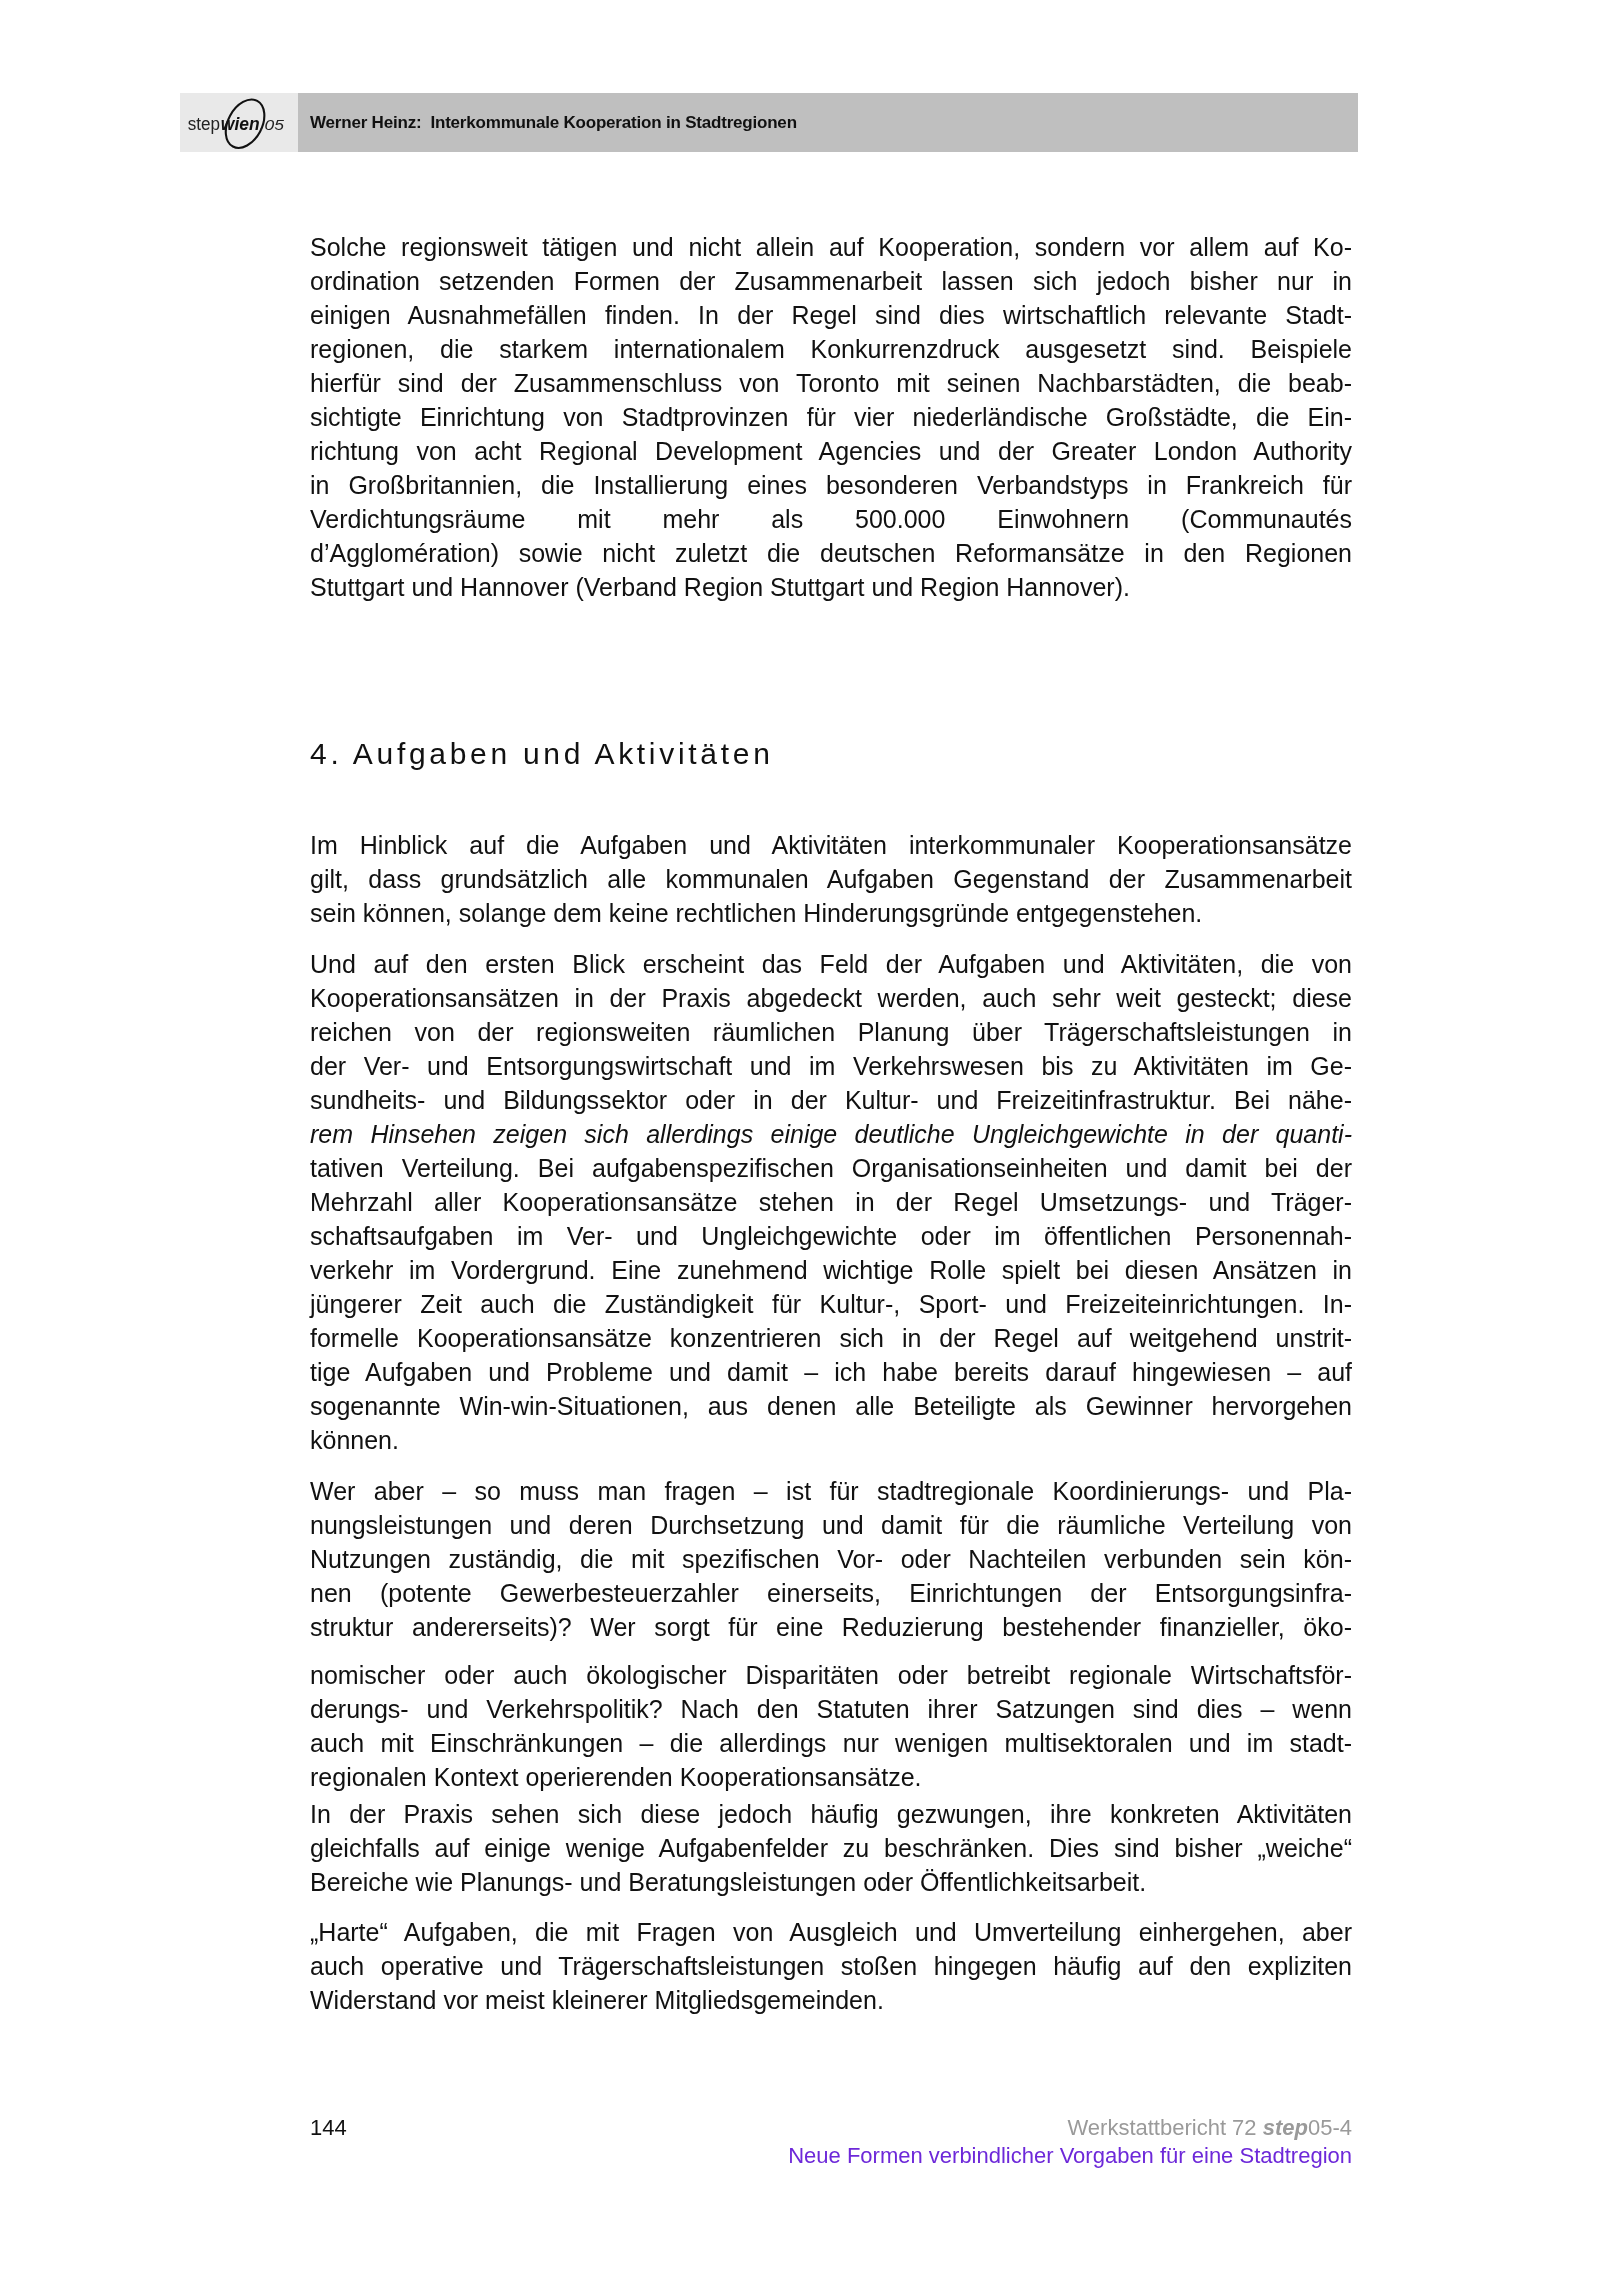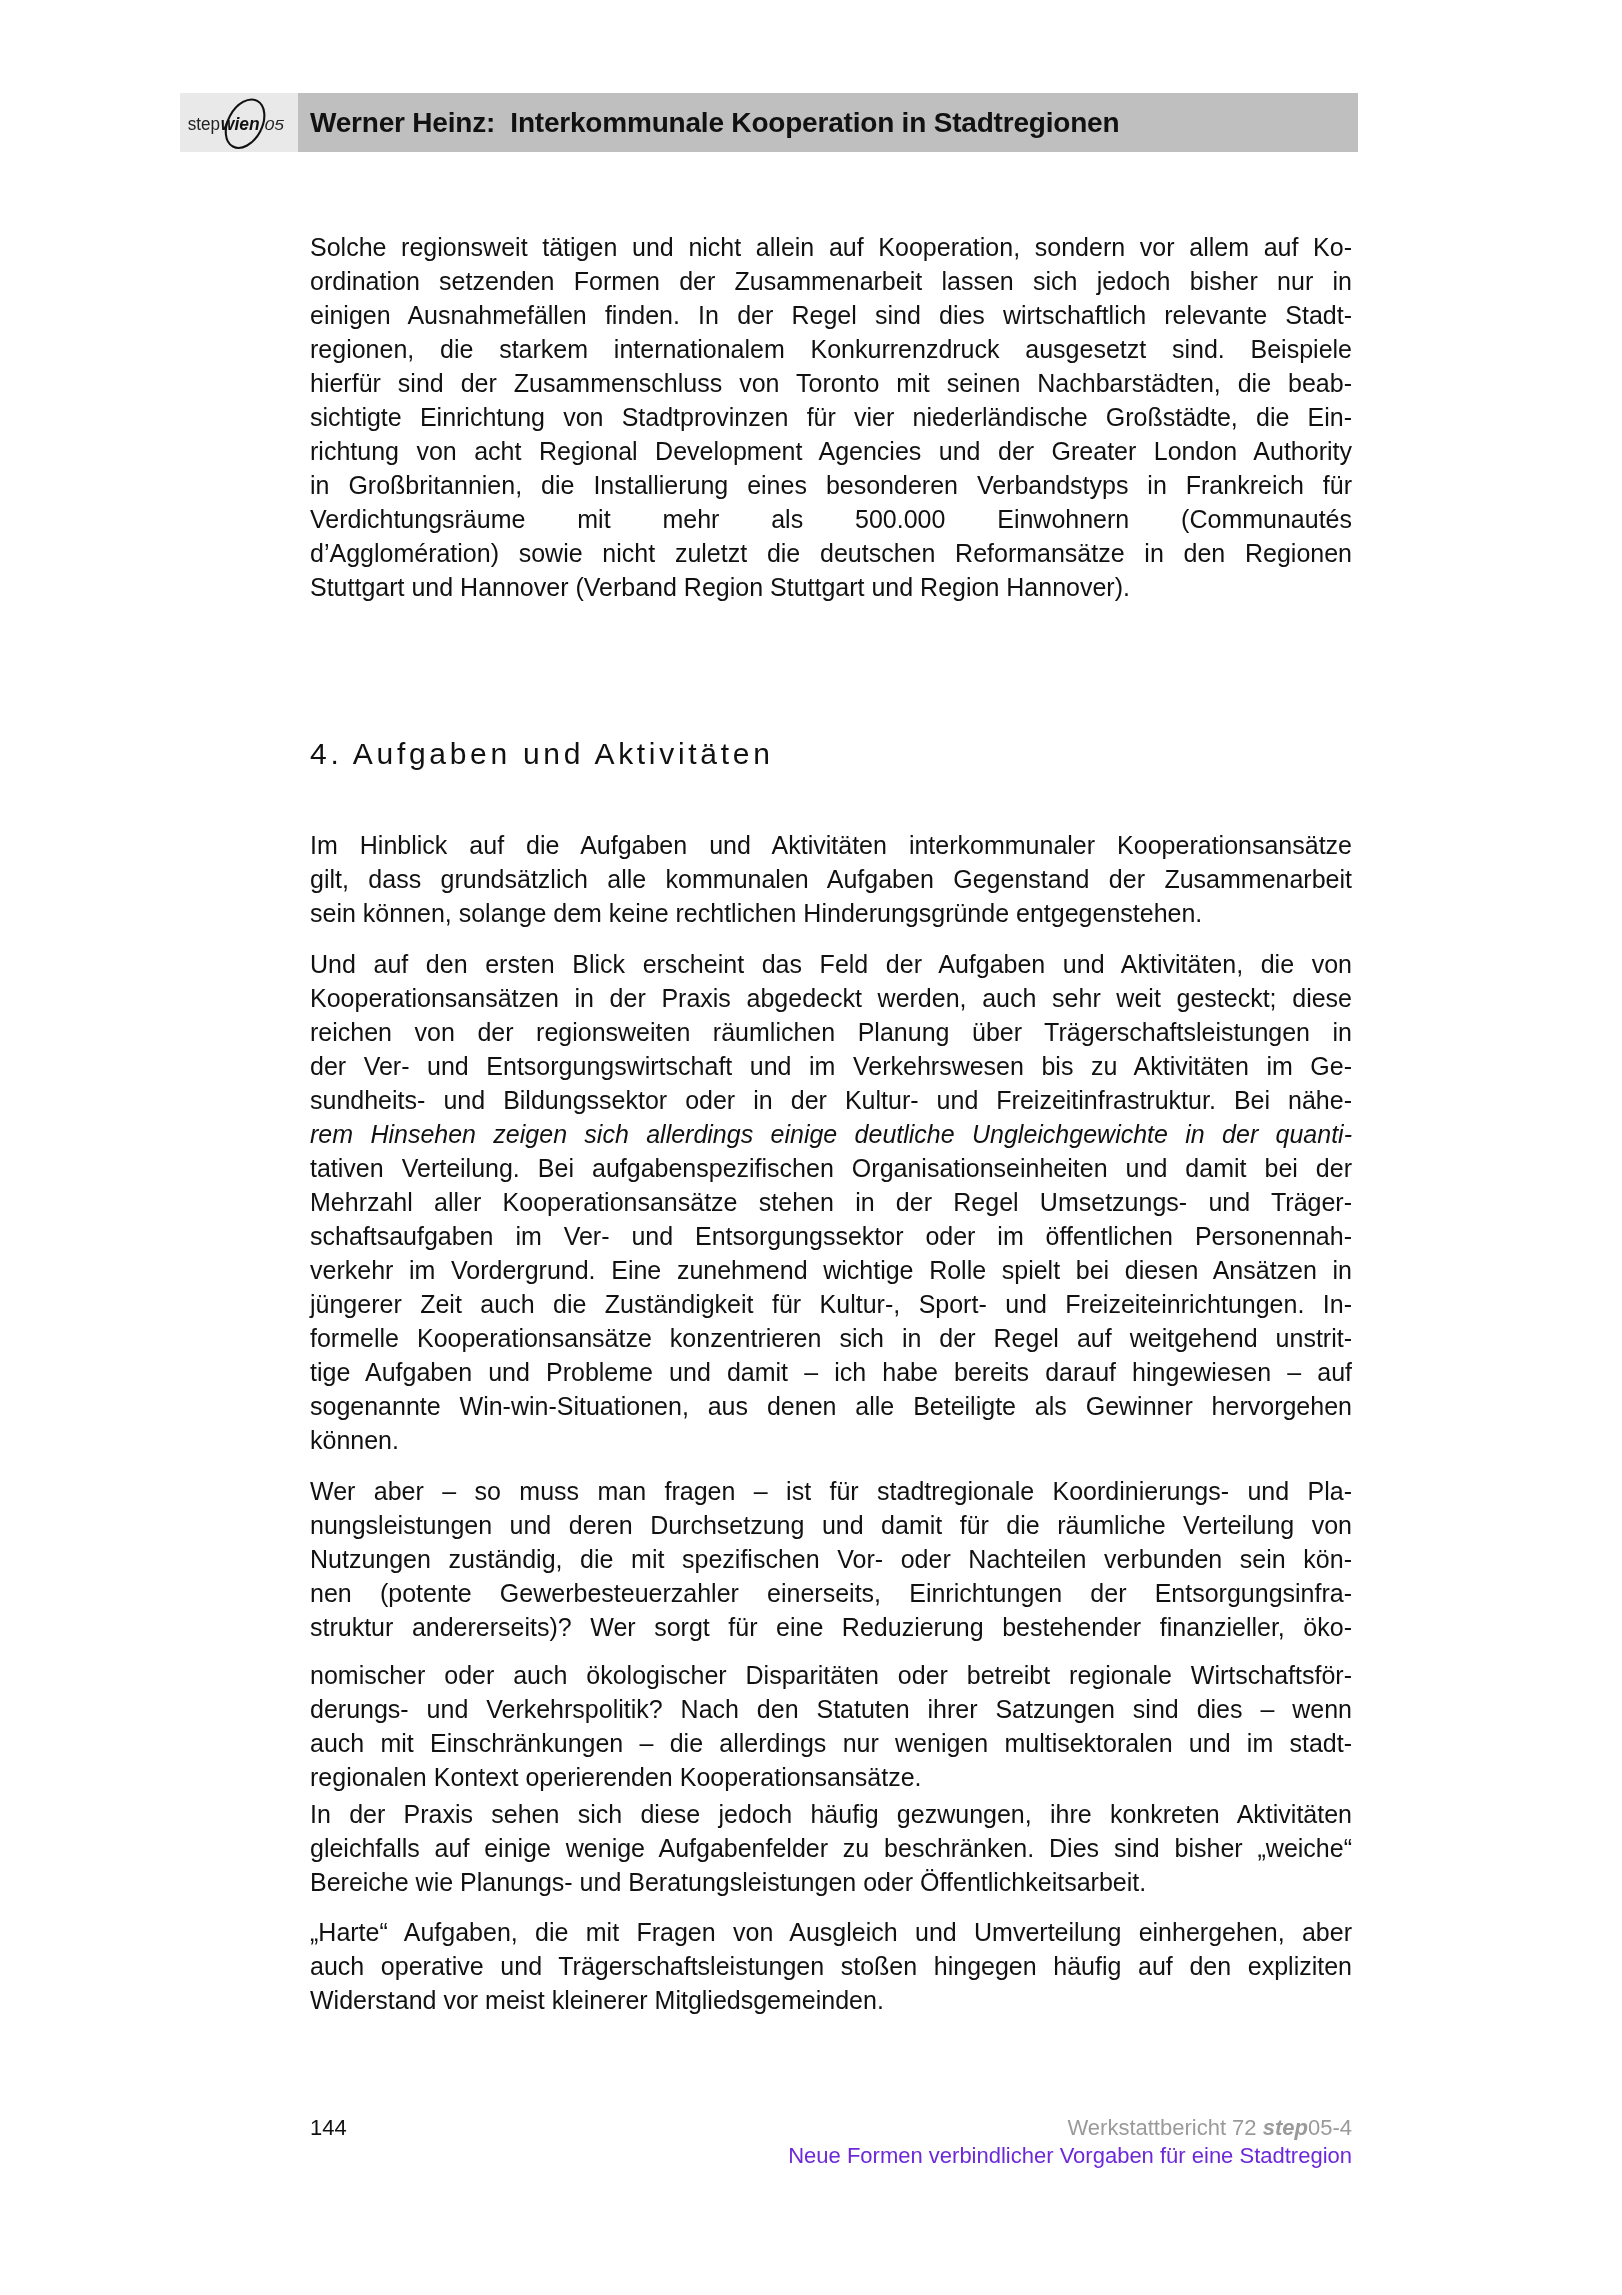--- a/index.html
+++ b/index.html
@@ -6,21 +6,21 @@
   body { width:1622px; height:2295px; position:relative; overflow:hidden;
          font-family:"Liberation Sans", sans-serif; color:#111; }
 
   
   .header { position:absolute; left:180px; top:93px; width:1178px; height:59px;
             background:#bfbfbf; }
   .logo { position:absolute; left:0; top:0; width:118px; height:59px; background:#e9e9e9;
           overflow:hidden; }
   .logo svg { position:absolute; left:0; top:0; }
   .header-title { position:absolute; left:130px; top:0; height:59px; line-height:59px;
-                  font-weight:bold; font-size:28px; color:#111; white-space:pre; letter-spacing:-0.2px; }
+                  font-weight:bold; font-size:17px; color:#111; white-space:pre; letter-spacing:-0.2px; }
 
   
   .col { position:absolute; left:310px; width:1042px; }
   .line { display:block; height:34px; line-height:34px; font-size:25px;
           text-align:justify; text-align-last:justify; white-space:nowrap; }
   .line.last { text-align-last:left; }
 
   .heading { position:absolute; left:310px; top:737px; font-size:30px; letter-spacing:3.7px;
              line-height:34px; color:#111; }
 
@@ -70,21 +70,21 @@
 
 <div class="col" style="top:947px;">
   <span class="line" style="white-space: normal;">Und auf den ersten Blick erscheint das Feld der Aufgaben und Aktivitäten, die von</span>
   <span class="line" style="white-space: normal;">Kooperationsansätzen in der Praxis abgedeckt werden, auch sehr weit gesteckt; diese</span>
   <span class="line" style="white-space: normal;">reichen von der regionsweiten räumlichen Planung über Trägerschaftsleistungen in</span>
   <span class="line" style="white-space: normal;">der Ver- und Entsorgungswirtschaft und im Verkehrswesen bis zu Aktivitäten im Ge-</span>
   <span class="line" style="white-space: normal;">sundheits- und Bildungssektor oder in der Kultur- und Freizeitinfrastruktur. Bei nähe-</span>
   <span class="line" style="white-space: normal; font-style: italic;">rem Hinsehen zeigen sich allerdings einige deutliche Ungleichgewichte in der quanti-</span>
   <span class="line" style="white-space: normal;">tativen Verteilung. Bei aufgabenspezifischen Organisationseinheiten und damit bei der</span>
   <span class="line" style="white-space: normal;">Mehrzahl aller Kooperationsansätze stehen in der Regel Umsetzungs- und Träger-</span>
-  <span class="line" style="white-space: normal;">schaftsaufgaben im Ver- und Entsorgungssektor oder im öffentlichen Personennah-</span>
+  <span class="line" style="white-space: normal;">schaftsaufgaben im Ver- und Ungleichgewichte oder im öffentlichen Personennah-</span>
   <span class="line" style="white-space: normal;">verkehr im Vordergrund. Eine zunehmend wichtige Rolle spielt bei diesen Ansätzen in</span>
   <span class="line" style="white-space: normal;">jüngerer Zeit auch die Zuständigkeit für Kultur-, Sport- und Freizeiteinrichtungen. In-</span>
   <span class="line" style="white-space: normal;">formelle Kooperationsansätze konzentrieren sich in der Regel auf weitgehend unstrit-</span>
   <span class="line" style="white-space: normal;">tige Aufgaben und Probleme und damit – ich habe bereits darauf hingewiesen – auf</span>
   <span class="line" style="white-space: normal;">sogenannte Win-win-Situationen, aus denen alle Beteiligte als Gewinner hervorgehen</span>
   <span class="line last" style="white-space: normal;">können.</span>
 </div>
 
 <div class="col" style="top:1474px;">
   <span class="line" style="white-space: normal;">Wer aber – so muss man fragen – ist für stadtregionale Koordinierungs- und Pla-</span>

